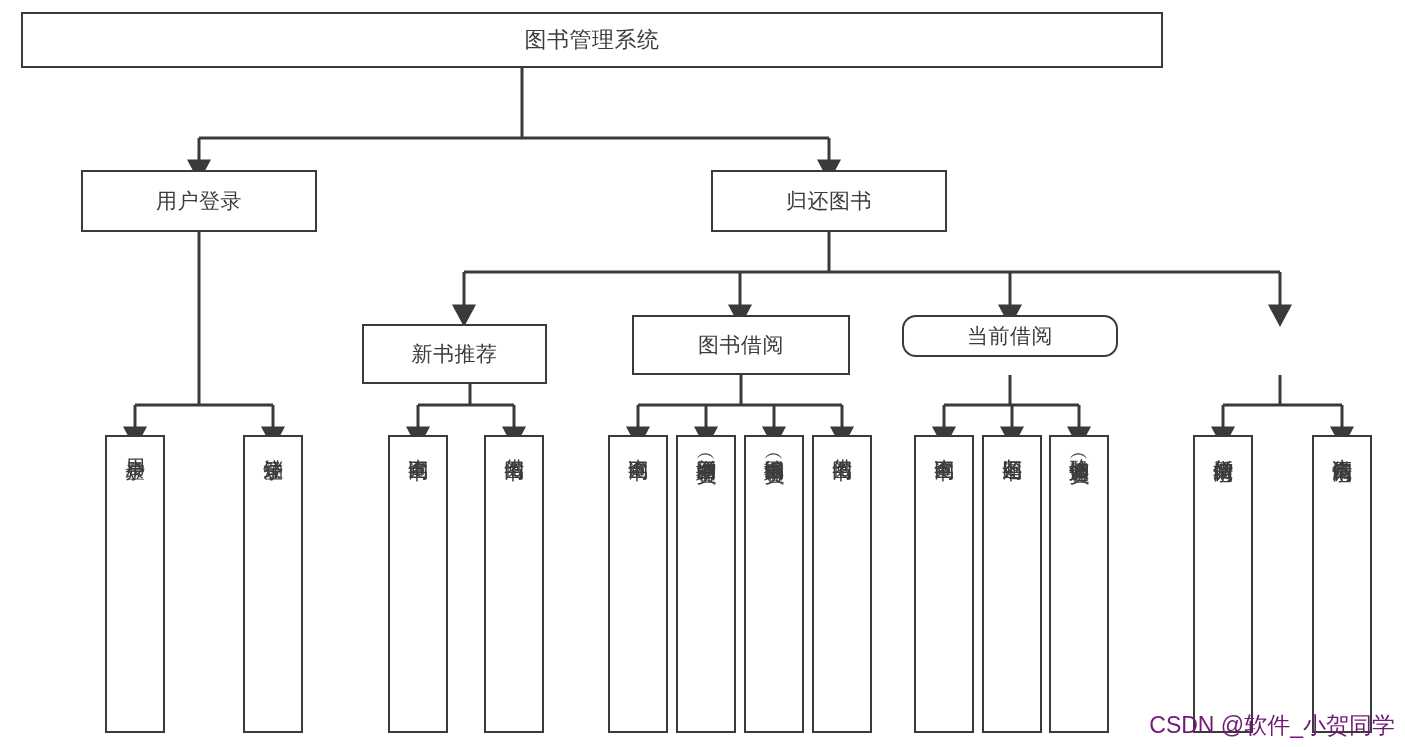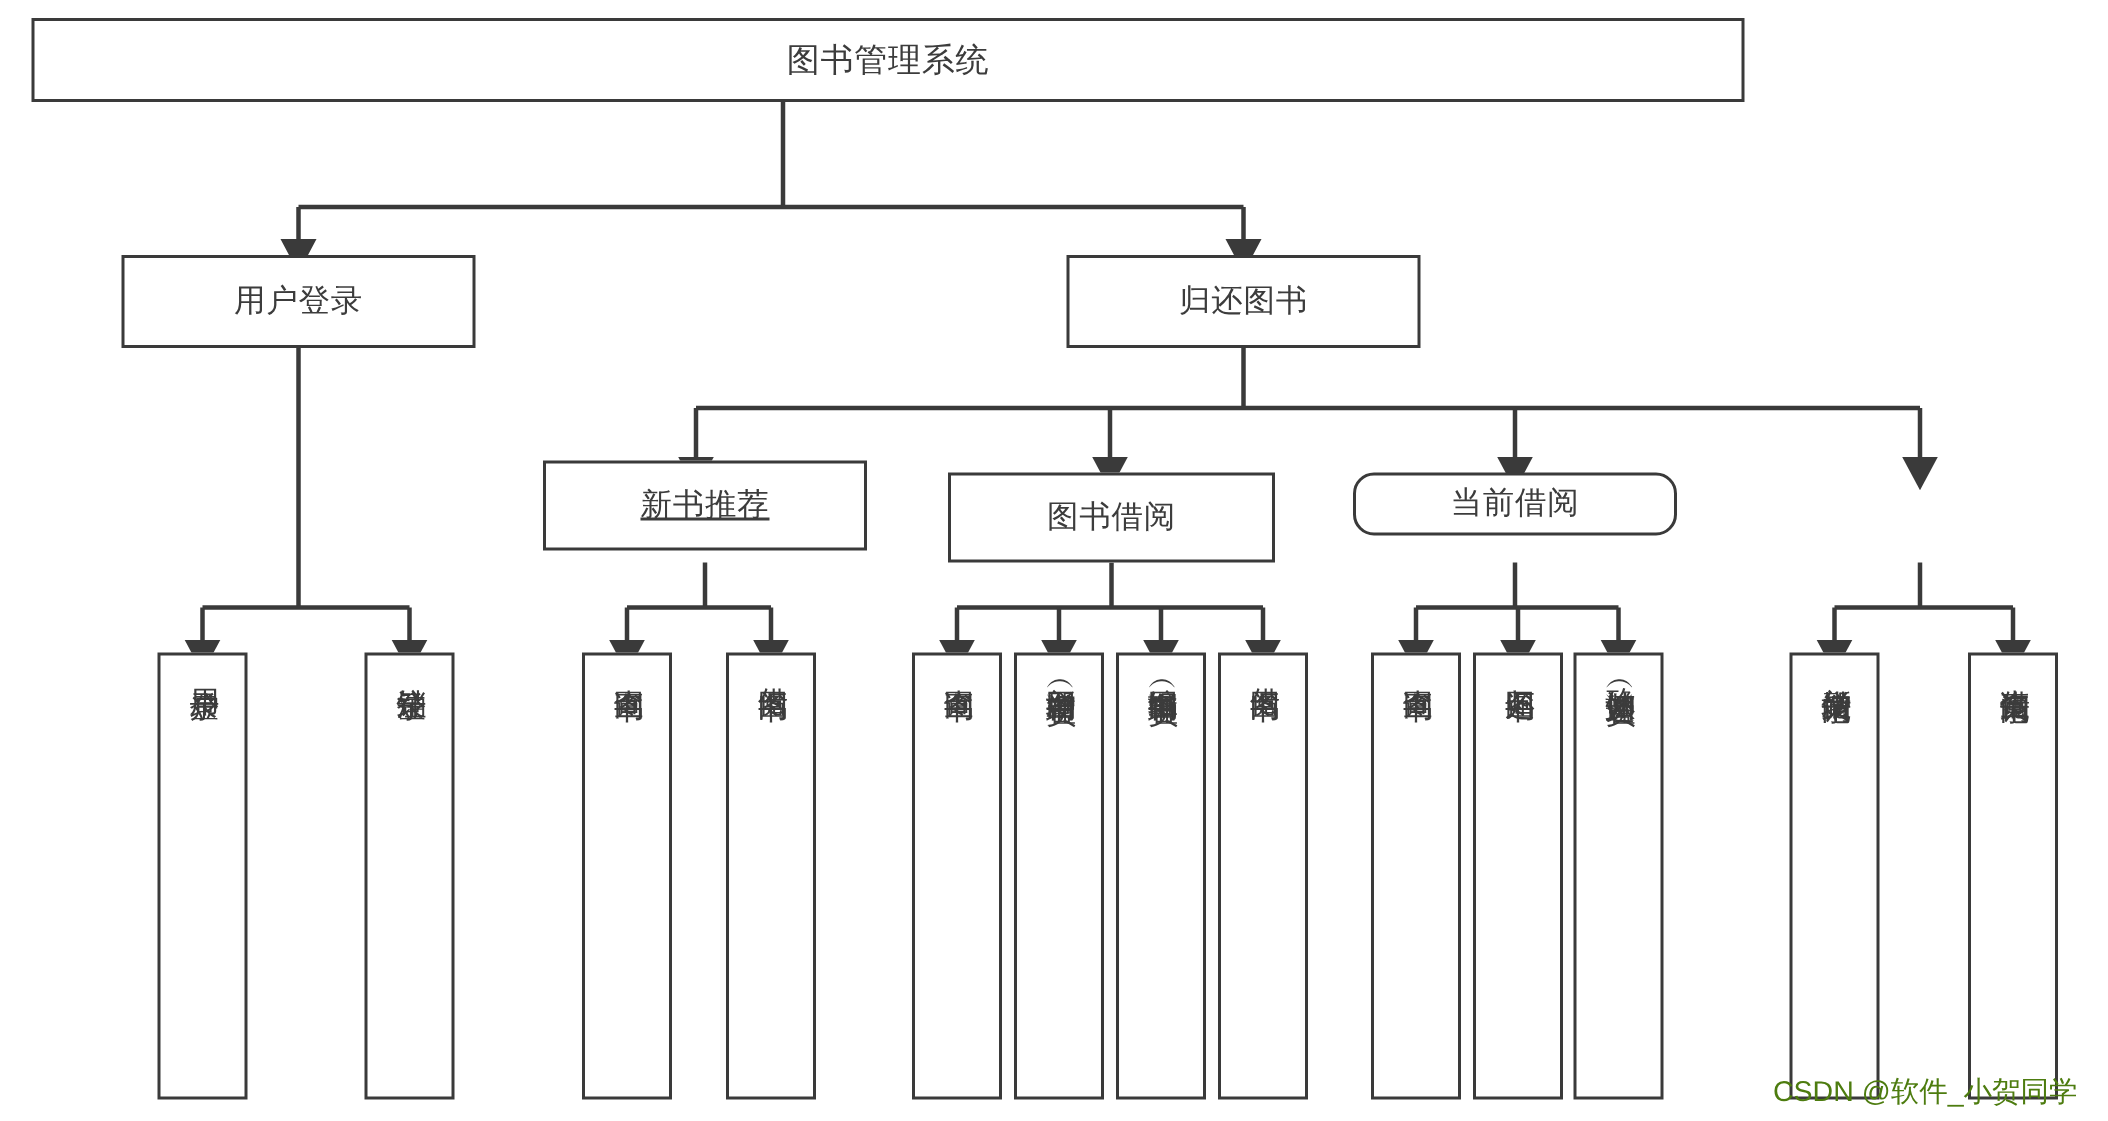--- a/index.html
+++ b/index.html
@@ -61,24 +61,24 @@
   .node.v .label {
     writing-mode: vertical-rl;
     text-orientation: upright;
     font-size: 20px;
     line-height: 1.08;
     letter-spacing: 1px;
     white-space: nowrap;
   }
   .watermark {
     position: absolute;
-    right: 20px;
+    right: 10px;
     bottom: 6px;
-    font-size: 19px;
-    color: #4d7c0f;
+    font-size: 23px;
+    color: #701a75;
     white-space: nowrap;
     z-index: 5;
     font-family: "Liberation Sans", "DejaVu Sans", sans-serif;
   }
 </style>
 </head>
 <body>
 
 <div id="canvas">
 
@@ -141,21 +141,21 @@
   </div>
 
   <div class="node h" style="left:81px; top:170px; width:236px; height:62px;">
     <span class="label">用户登录</span>
   </div>
 
   <div class="node h" style="left:711px; top:170px; width:236px; height:62px;">
     <span class="label">归还图书</span>
   </div>
 
-  <div class="node h" style="left:362px; top:307px; width:216px; height:60px;text-decoration:underline;">
+  <div class="node h" style="left:362px; top:324px; width:185px; height:60px;">
     <span class="label">新书推荐</span>
   </div>
 
   <div class="node h" style="left:632px; top:315px; width:218px; height:60px;">
     <span class="label">图书借阅</span>
   </div>
 
   <div class="node h" style="left:902px; top:315px; width:216px; height:42px;border-radius:14px;">
     <span class="label">当前借阅</span>
   </div>

